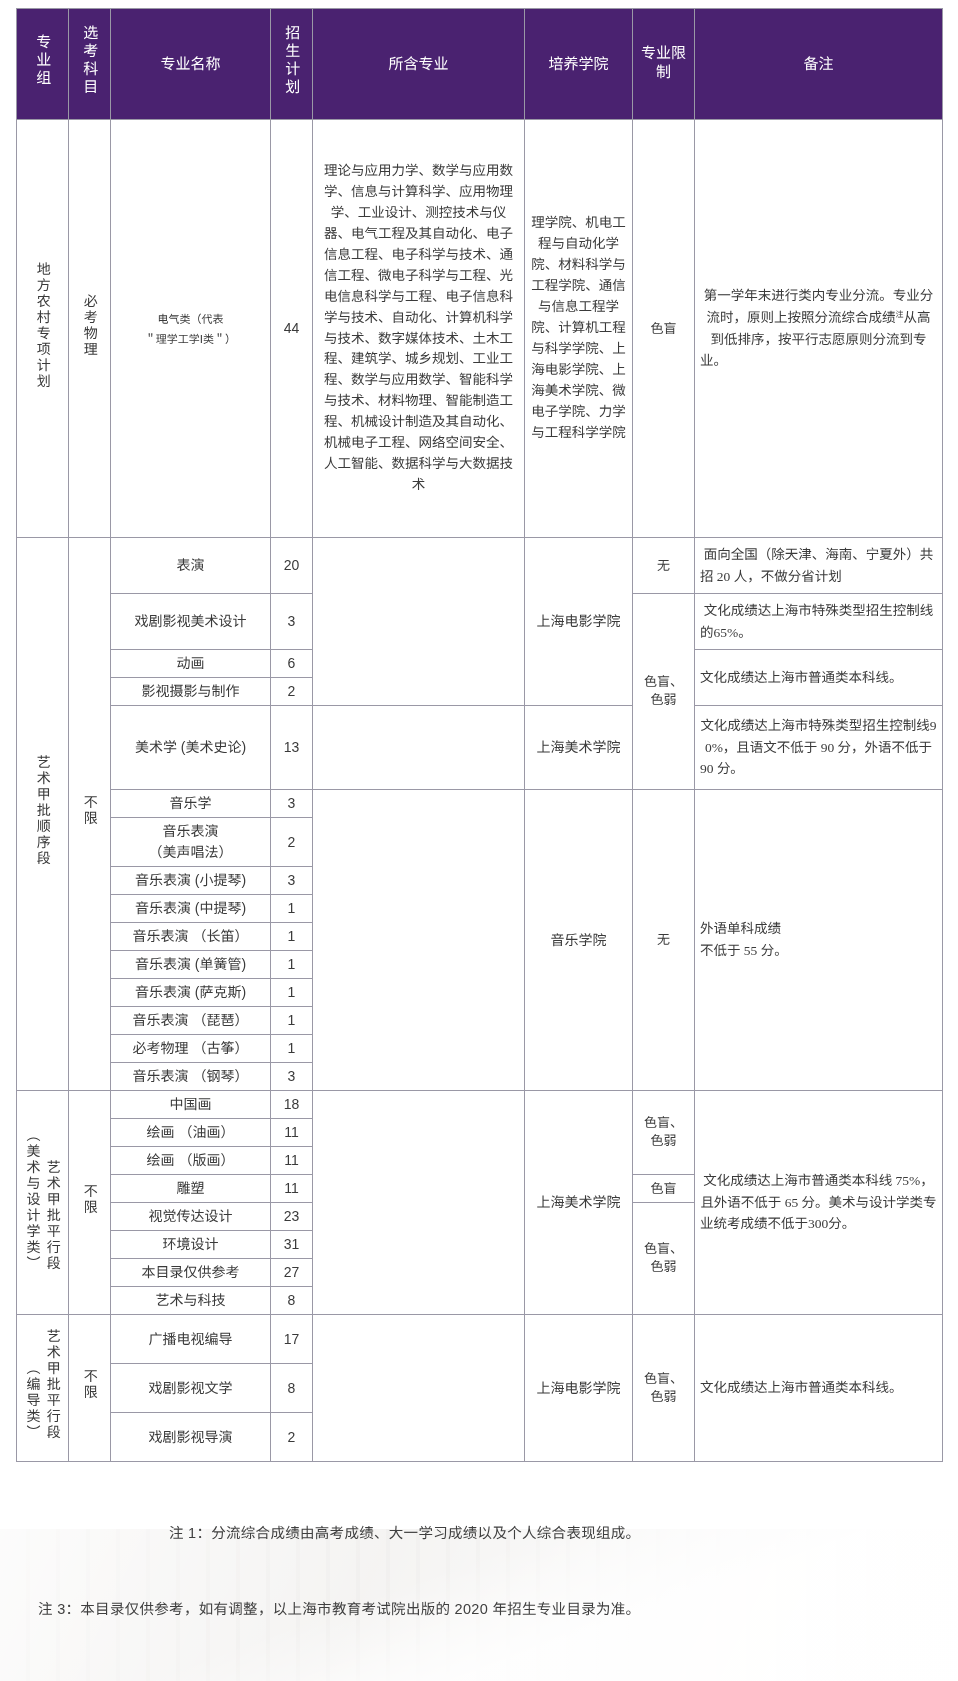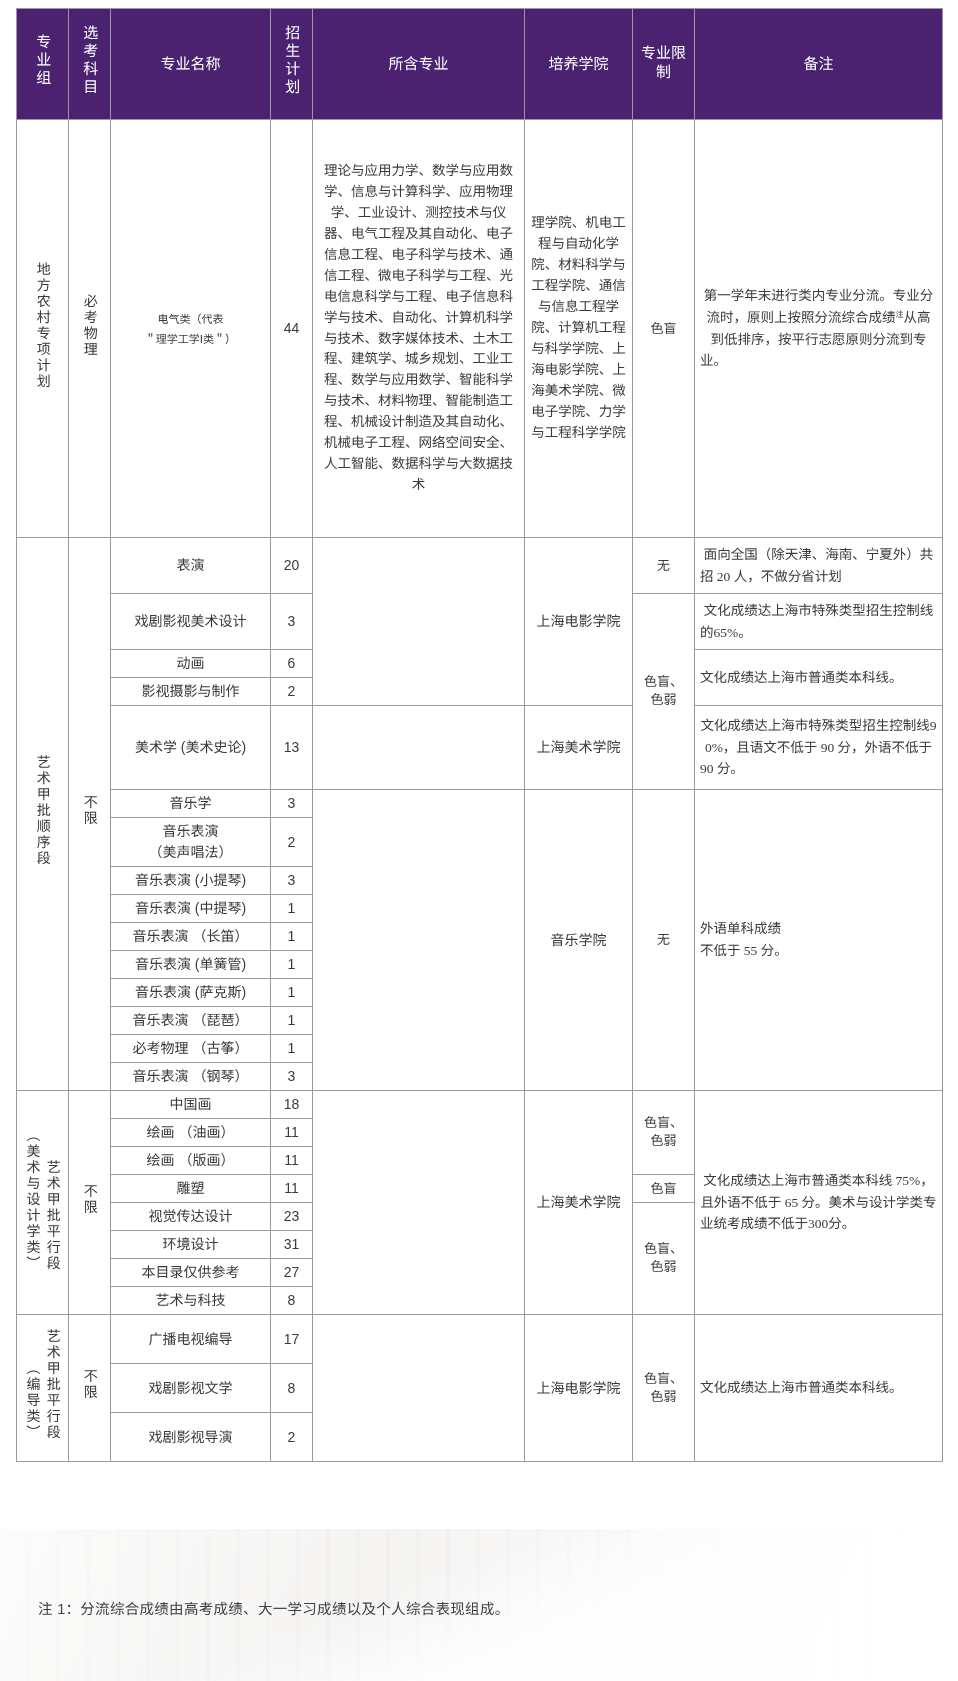--- a/index.html
+++ b/index.html
@@ -332,14 +332,15 @@
       <tr style="height:49px">
         <td class="tint2 major"><span>戏剧影视导演</span></td>
         <td class="tint2 num"><span>2</span></td>
       </tr>
 
     </tbody>
   </table>
 
   <div class="footer">
     <div>注 1：分流综合成绩由高考成绩、大一学习成绩以及个人综合表现组成。</div>
+    <div>注 3：本目录仅供参考，如有调整，以上海市教育考试院出版的 2020 年招生专业目录为准。</div>
   </div>
 </div>
 
 </body></html>

